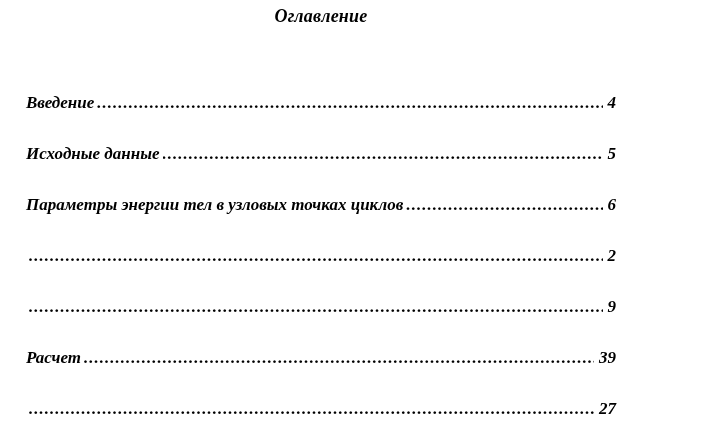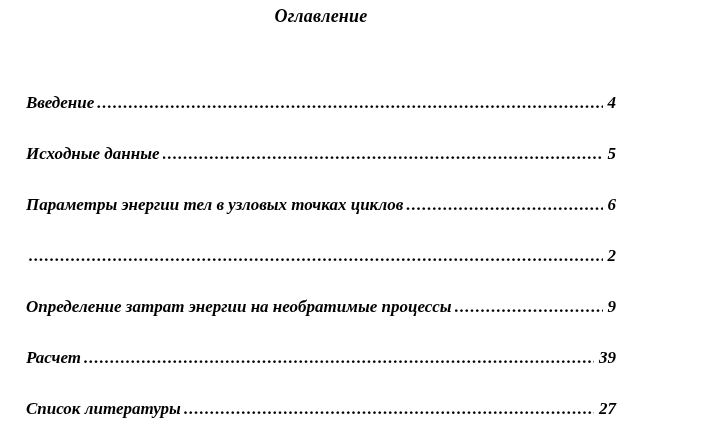--- a/index.html
+++ b/index.html
@@ -84,31 +84,29 @@
       <span class="leader">............................................................................................................................................................................................................................................................................................................</span>
       <span class="toc-page">6</span>
     </div>
 
     <div class="toc-row">
       <span class="leader">............................................................................................................................................................................................................................................................................................................</span>
       <span class="toc-page">2</span>
     </div>
 
     <div class="toc-row">
-      <span class="toc-label">Определение затрат энергии на необратимые процессы</span>
       <span class="leader">............................................................................................................................................................................................................................................................................................................</span>
       <span class="toc-page">9</span>
     </div>
 
     <div class="toc-row">
       <span class="toc-label">Расчет</span>
       <span class="leader">............................................................................................................................................................................................................................................................................................................</span>
       <span class="toc-page">39</span>
     </div>
 
     <div class="toc-row">
-      <span class="toc-label">Список литературы</span>
       <span class="leader">............................................................................................................................................................................................................................................................................................................</span>
       <span class="toc-page">27</span>
     </div>
 
   </div>
 </div>
 
 </body></html>

